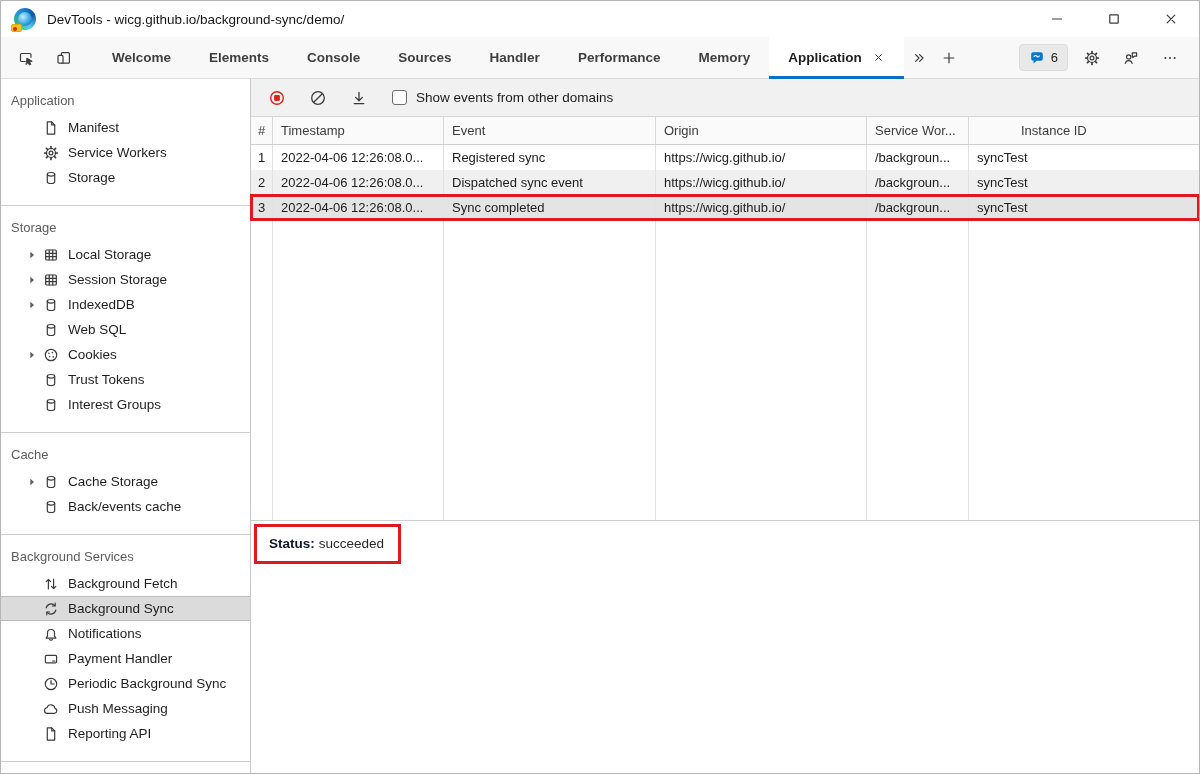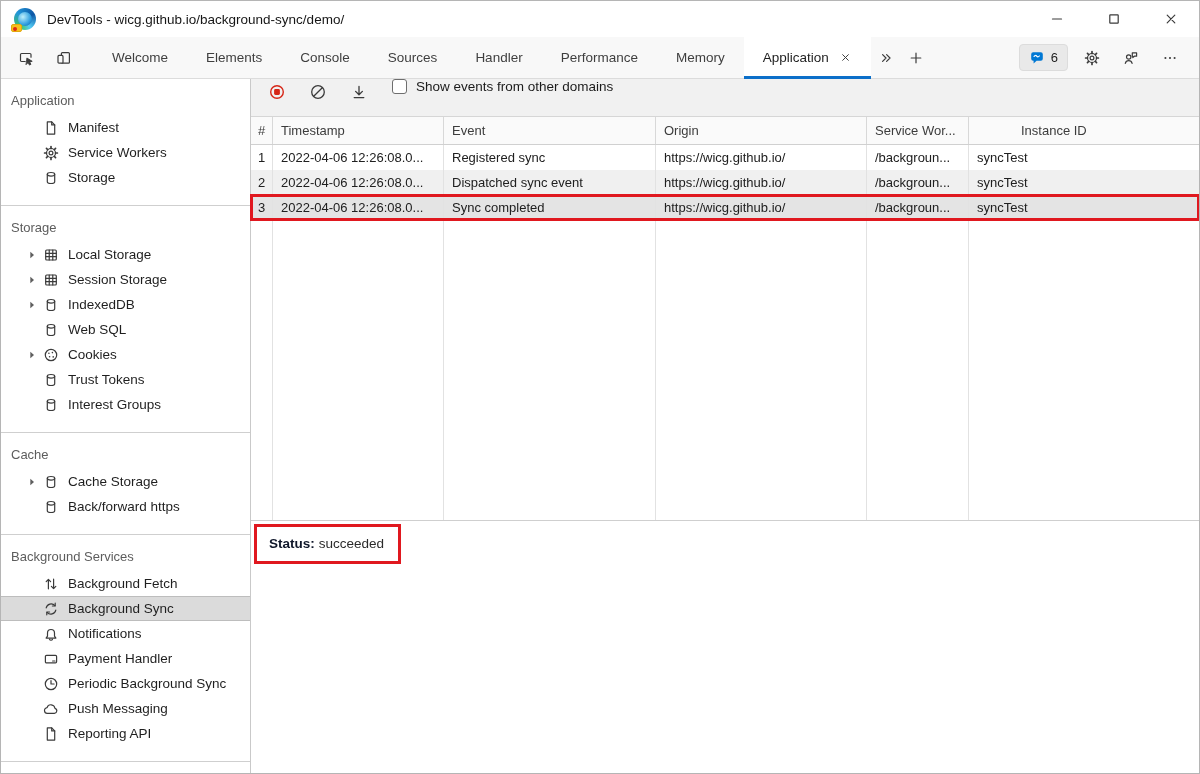--- a/index.html
+++ b/index.html
@@ -19,39 +19,39 @@
     background: #f6c21c; border: 1px solid #e3a80e; }
   .app-badge::after { content:""; position:absolute; left:1px; top:1.5px; width:4px; height:4px; border-radius:50%; background:#e02814; }
   .title { margin-left: 11px; font-size: 13.5px; color: #161616; }
   .win-controls { margin-left: auto; display: flex; height: 36px; }
   .wbtn { width: 57px; height: 36px; display: flex; align-items: center; justify-content: center; }
   
   .tabbar { height: 42px; background: #f8f8f8; border-bottom: 1px solid #dcdcdc; display: flex; align-items: center; flex: none; }
   .tab-tools { display: flex; align-items: center; margin-left: 10px; gap: 8px; }
   .tool-btn { width: 30px; height: 30px; display: flex; align-items: center; justify-content: center; border-radius: 4px; }
   #tabs { display: flex; height: 42px; margin-left: 14px; }
-  .tab { height: 42px; display: flex; align-items: center; padding: 0 19px; font-size: 13.5px; color: #3f3f3f; white-space: nowrap; }
+  .tab { height: 42px; display: flex; align-items: center; padding: 0 19px; font-size: 13.5px; color: #3f3f3f; white-space: nowrap; font-weight: bold; }
   .tab.active { background: #fff; box-shadow: inset 0 -3px 0 var(--accent); color: #1f1f1f; }
   .tab .tab-x { margin-left: 10px; display: flex; }
   .ibtn { width: 30px; height: 30px; display: flex; align-items: center; justify-content: center; }
   .tab-right { margin-left: auto; display: flex; align-items: center; gap: 9px; padding-right: 14px; }
   .badge { height: 27px; background: #e9e9e9; border: 1px solid #dcdcdc; border-radius: 4px; display: flex; align-items: center; gap: 6px; padding: 0 9px; font-size: 13px; color: #1b1b1b; }
   
   .body { flex: 1; display: flex; min-height: 0; }
   
   .sidebar { width: 250px; flex: none; border-right: 1px solid #c9c9c9; background: #fff; overflow: hidden; }
   .section { border-bottom: 1px solid #cfcfcf; padding-bottom: 15px; }
   .section-title { padding: 14px 10px 7px 10px; font-size: 13px; color: #5d5d5d; }
   .side-item { display: flex; align-items: center; height: 25px; padding-left: 24px; font-size: 13.5px; color: #1f1f1f; white-space: nowrap; }
   .side-item .arrow { width: 18px; height: 16px; display: flex; align-items: center; flex: none; }
   .side-item .licon { width: 16px; height: 16px; margin-right: 9px; display: flex; flex: none; }
   .side-item.selected { background: var(--side-sel); border-top: 1px solid #bdbdbd; border-bottom: 1px solid #bdbdbd; }
   
   .main { flex: 1; display: flex; flex-direction: column; min-width: 0; background: #fff; }
-  .toolbar { height: 38px; flex: none; background: #f1f1f1; border-bottom: 1px solid #d6d6d6; display: flex; align-items: flex-start; padding-left: 13px; gap: 15px; }
+  .toolbar { height: 38px; flex: none; background: #f1f1f1; border-bottom: 1px solid #d6d6d6; display: flex; align-items: center; padding-left: 13px; gap: 15px; }
   .tbtn { width: 26px; height: 26px; display: flex; align-items: center; justify-content: center; background: none; border: none; }
   .checkbox { width: 15px; height: 15px; border: 1px solid #6e6e6e; border-radius: 3px; background: #fff; margin-left: 5px; flex: none; }
   .cb-label { font-size: 13.5px; color: #1b1b1b; margin-left: -6px; }
   .thead { height: 28px; flex: none; background: #fafafa; border-bottom: 1px solid #d0d0d0; display: flex; }
   .th { height: 27px; line-height: 27px; font-size: 13px; color: #3c3c3c; padding-left: 8px; border-right: 1px solid #d8d8d8; overflow: hidden; white-space: nowrap; flex: none; }
   .th:last-child { border-right: none; flex: 1; }
   .th.num { text-align: center; padding-left: 0; }
   .tbody { flex: none; }
   .tr { display: flex; height: 25px; background: #fff; }
   .tr.shaded { background: var(--alt-row); }
@@ -355,21 +355,21 @@
             <span>Cache Storage</span>
           </div>
           <div class="side-item">
             <span class="arrow"></span>
             <span class="licon">
               <svg viewBox="0 0 16 16" width="16" height="16" fill="none" stroke="#3b3b3b" stroke-width="1.2" stroke-linecap="round" stroke-linejoin="round">
                 <ellipse cx="8" cy="4.3" rx="3.7" ry="1.8"></ellipse>
                 <path d="M4.3 4.3v7.4c0 1 1.65 1.8 3.7 1.8s3.7-.8 3.7-1.8V4.3"></path>
               </svg>
             </span>
-            <span>Back/forward https</span>
+            <span>Back/events cache</span>
           </div>
         </div>
         <div class="section">
           <div class="section-title">Background Services</div>
           <div class="side-item">
             <span class="arrow"></span>
             <span class="licon">
               <svg viewBox="0 0 16 16" width="16" height="16" fill="none" stroke="#3b3b3b" stroke-width="1.2" stroke-linecap="round" stroke-linejoin="round">
                 <path d="M5.4 12.8V3.4M3.2 5.6l2.2-2.2 2.2 2.2M10.6 3.2v9.4M8.4 10.4l2.2 2.2 2.2-2.2"></path>
               </svg>

